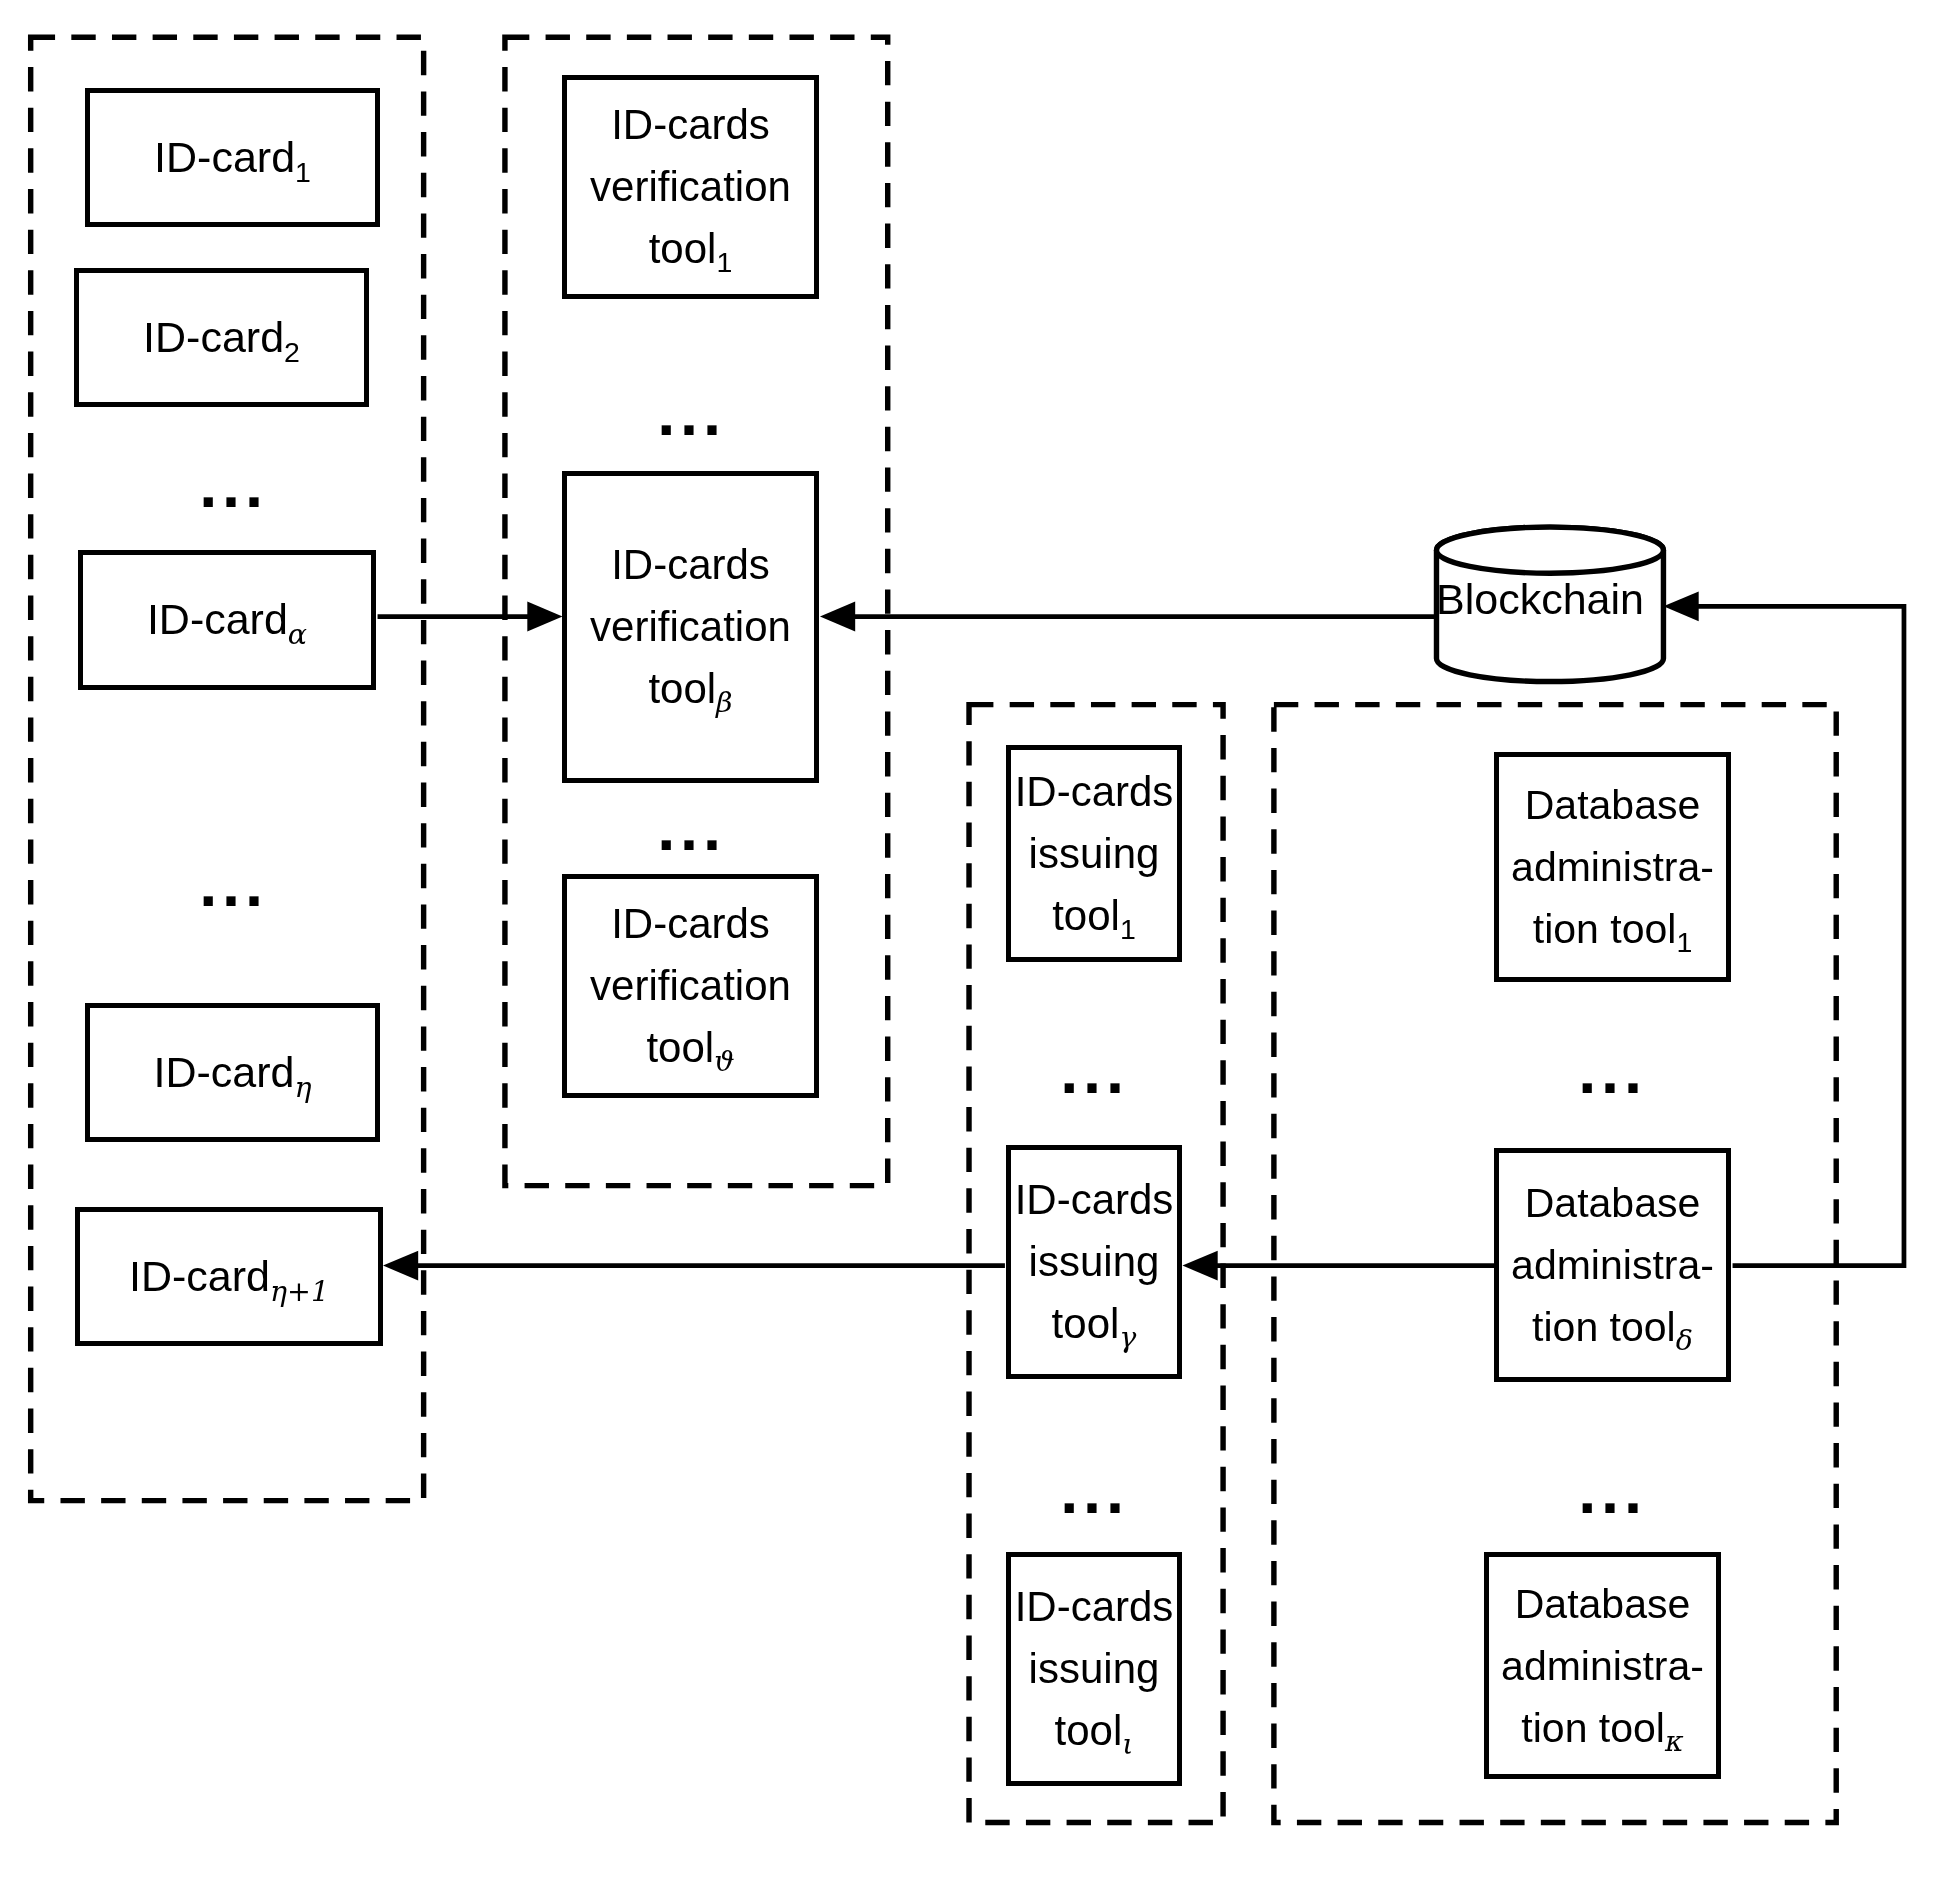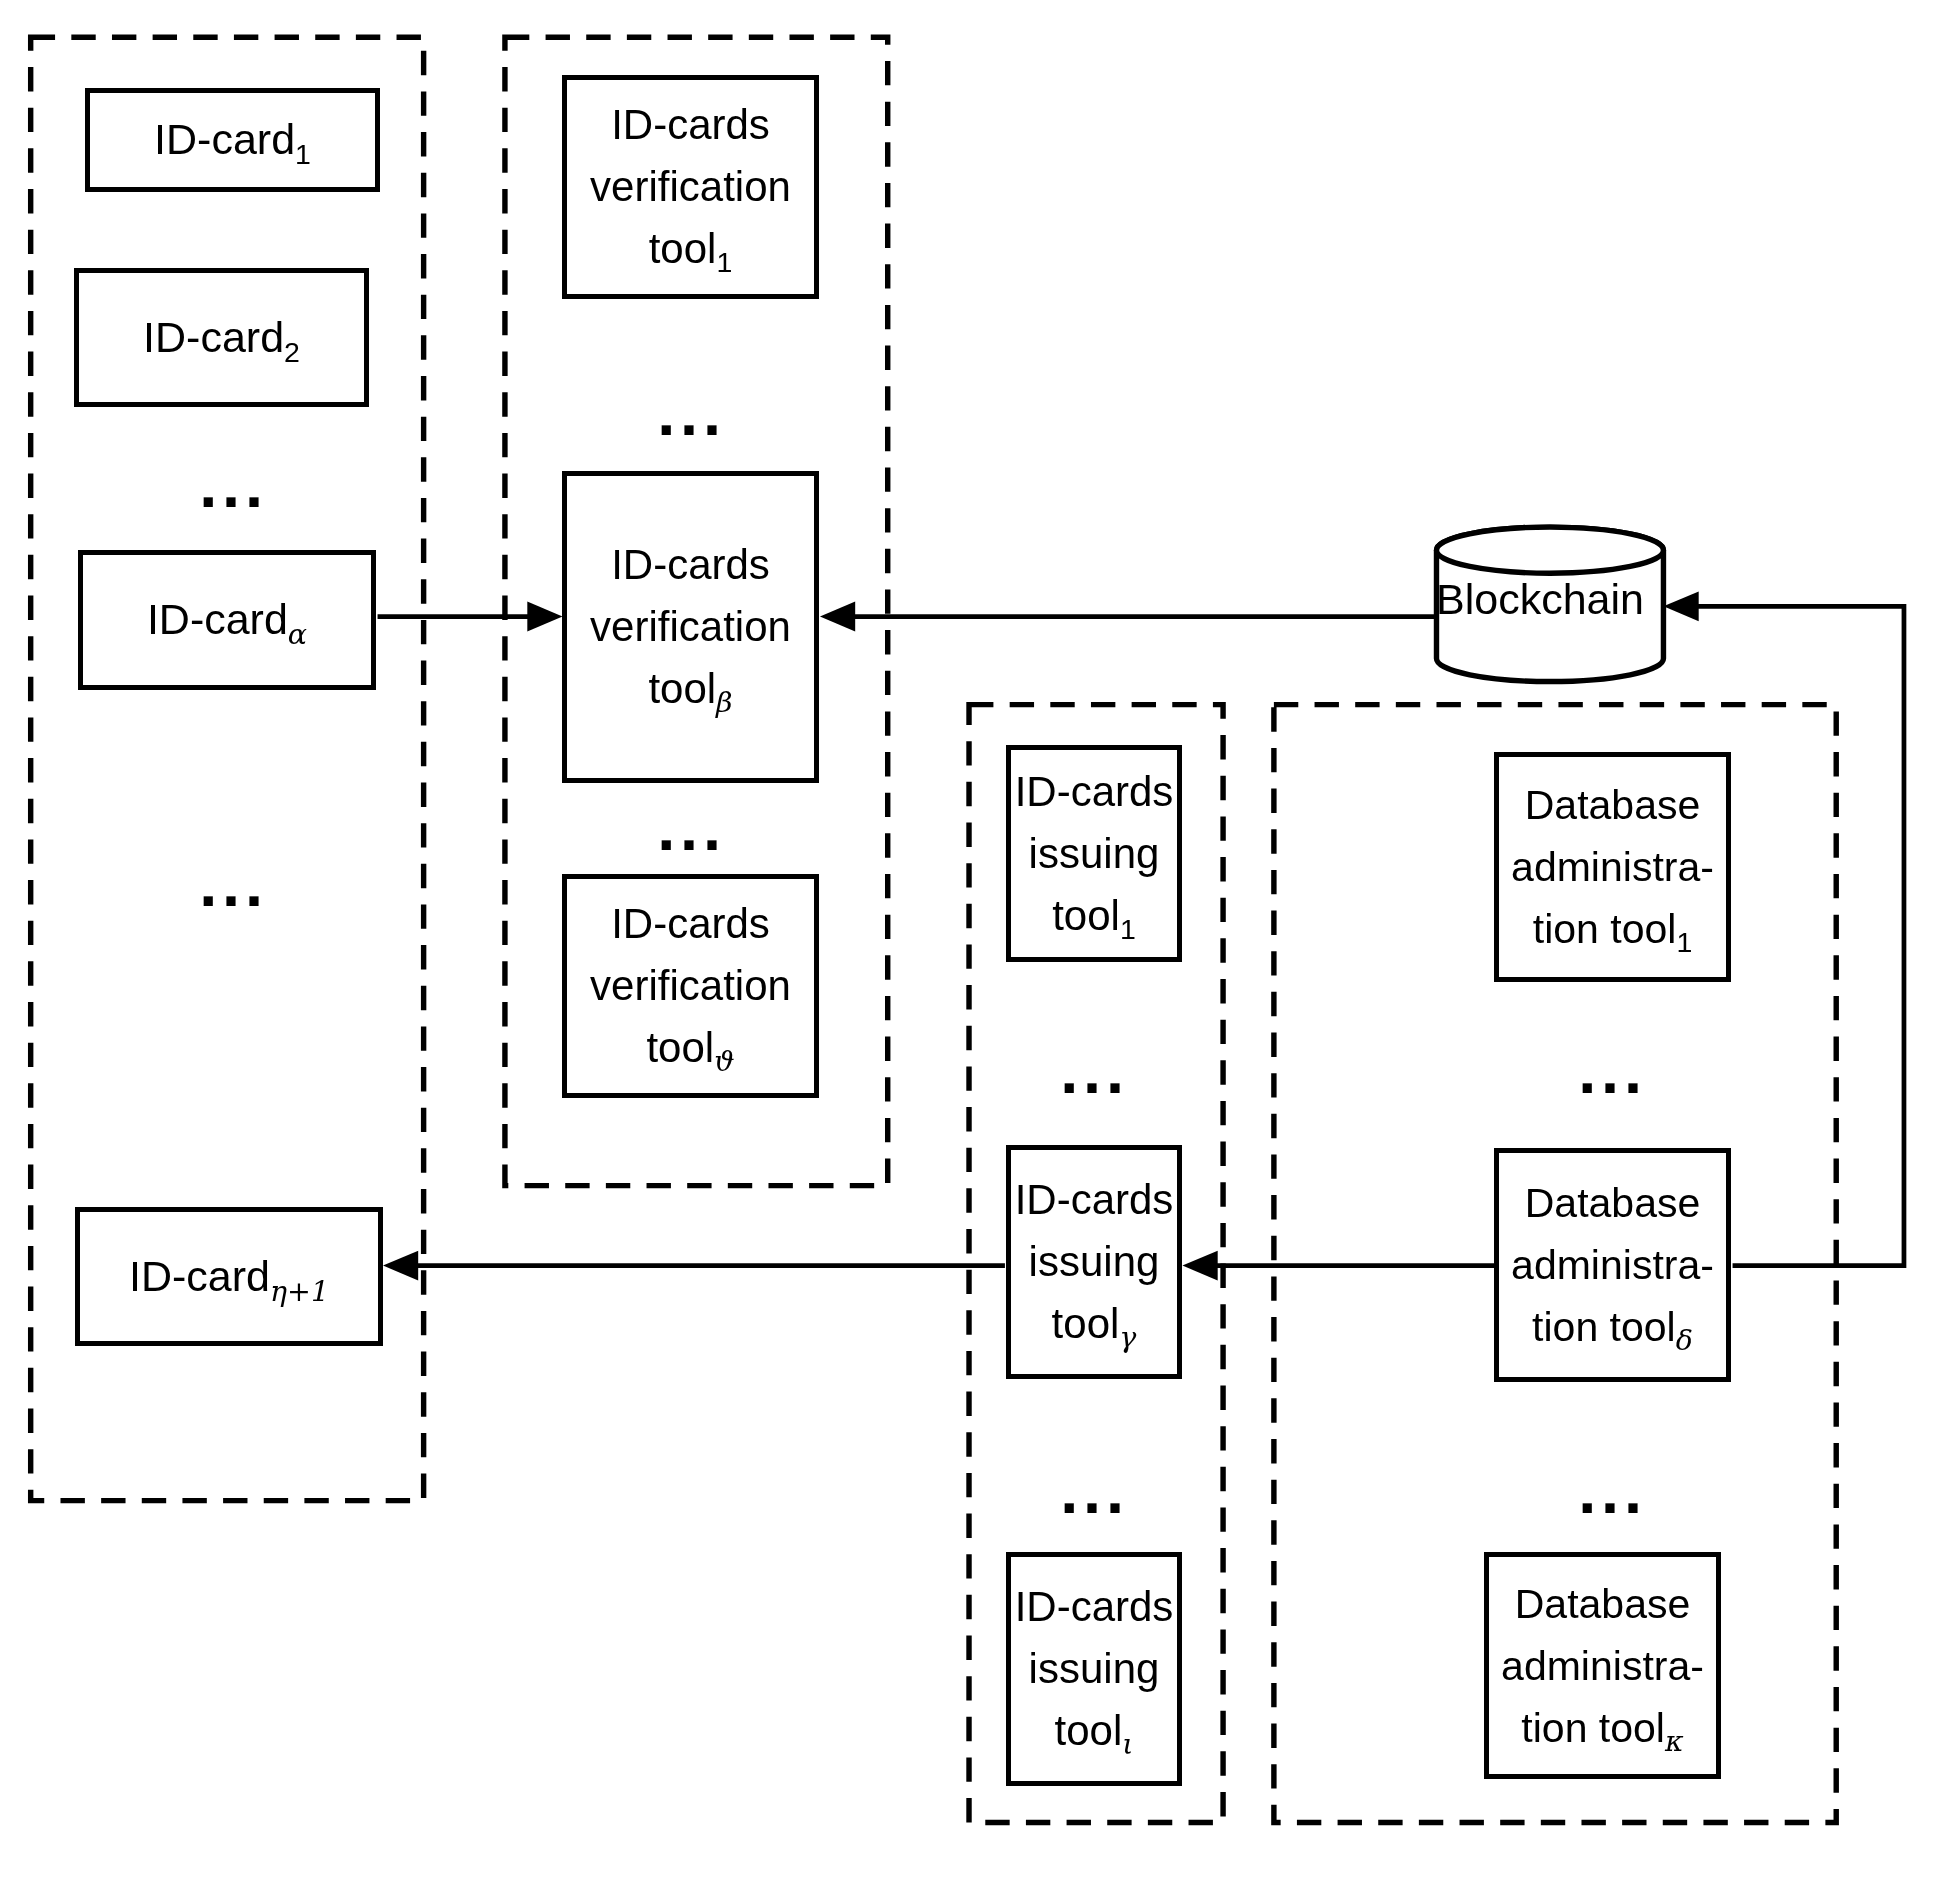--- a/index.html
+++ b/index.html
@@ -79,36 +79,39 @@
       <polyline points="2557,1868 2810,1868 2810,895 2505,895" fill="none" stroke="#000" stroke-width="7"></polyline>
       <polygon points="2455,895 2507,873 2507,917" fill="#000"></polygon>
     </g>
 
     <g>
       <path d="M 2120 812 A 167.5 34 0 0 1 2455 812 L 2455 972 A 167.5 34 0 0 1 2120 972 Z" fill="#ffffff" stroke="#000" stroke-width="8"></path>
       <ellipse cx="2287.5" cy="812" rx="167.5" ry="34" fill="#ffffff" stroke="#000" stroke-width="8"></ellipse>
     </g>
   </svg>
 
-  <div class="node card" style="left:85px;top:88px;width:295px;height:104px">
+  <div class="node card" style="left:85px;top:88px;width:295px;height:139px">
     <div class="t"><span>ID-card</span><sub class="num">1</sub></div>
   </div>
 
   <div class="node card" style="left:74px;top:268px;width:295px;height:139px">
     <div class="t"><span>ID-card</span><sub class="num">2</sub></div>
   </div>
 
   <div class="dots" style="left:159px;top:451px">...</div>
 
   <div class="node card" style="left:78px;top:550px;width:298px;height:140px">
     <div class="t"><span>ID-card</span><sub class="greek">α</sub></div>
   </div>
 
   <div class="dots" style="left:159px;top:850px">...</div>
 
+  <div class="node card" style="left:85px;top:1003px;width:295px;height:139px">
+    <div class="t"><span>ID-card</span><sub class="greek">η</sub></div>
+  </div>
 
   <div class="node card" style="left:75px;top:1207px;width:308px;height:139px">
     <div class="t"><span>ID-card</span><sub class="greek">η+1</sub></div>
   </div>
 
   <div class="node" style="left:562px;top:75px;width:257px;height:224px">
     <div class="t">
       <span class="ln">ID-cards</span>
       <span class="ln">verification</span>
       <span class="ln"><span>tool</span><sub class="num">1</sub></span>

